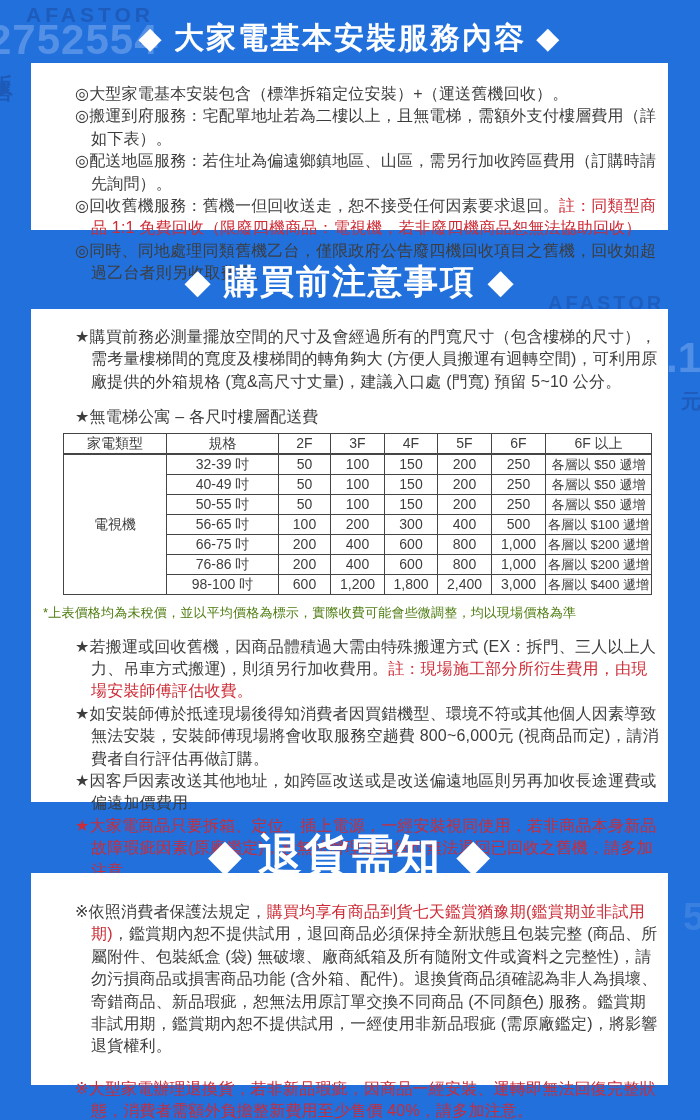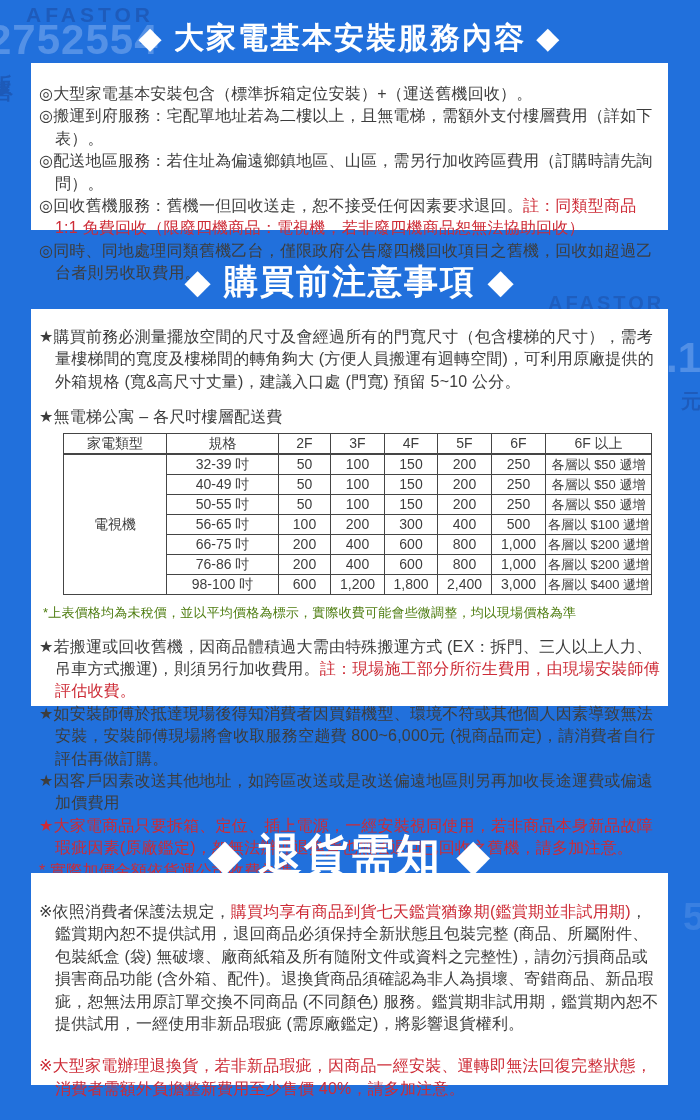--- a/index.html
+++ b/index.html
@@ -29,26 +29,26 @@
   .title-install{top:21px;font-size:30px;}
   .title-notice{top:262px;font-size:34px;}
   .title-return{top:830px;font-size:44px;}
 
   
   .panel{
     position:absolute;left:31px;width:637px;background:#ffffff;
     box-sizing:border-box;color:#3d3d3d;
   }
   .panel-install{top:63px;height:167px;padding:10px 8px 0 8px;}
-  .panel-notice{top:309px;height:397px;padding:17px 8px 0 8px;}
+  .panel-notice{top:309px;height:493px;padding:17px 8px 0 8px;}
   .panel-return{top:873px;height:212px;padding:18px 8px 0 8px;}
 
   .para{
     font-size:16px;line-height:22.4px;color:#3d3d3d;
-    padding-left:16px;text-indent:-16px;letter-spacing:.2px;
+    padding-left:16px;text-indent:-16px;letter-spacing:.2px;margin-left:36px;
   }
   .seg-text{color:#3d3d3d;}
   .seg-red{color:#cd2b36;}
 
   .table-caption{margin-top:13px;}
 
   .fee-table{
     border-collapse:collapse;table-layout:fixed;width:588px;
     margin:4px 0 0 24px;
     padding-left:25px;

